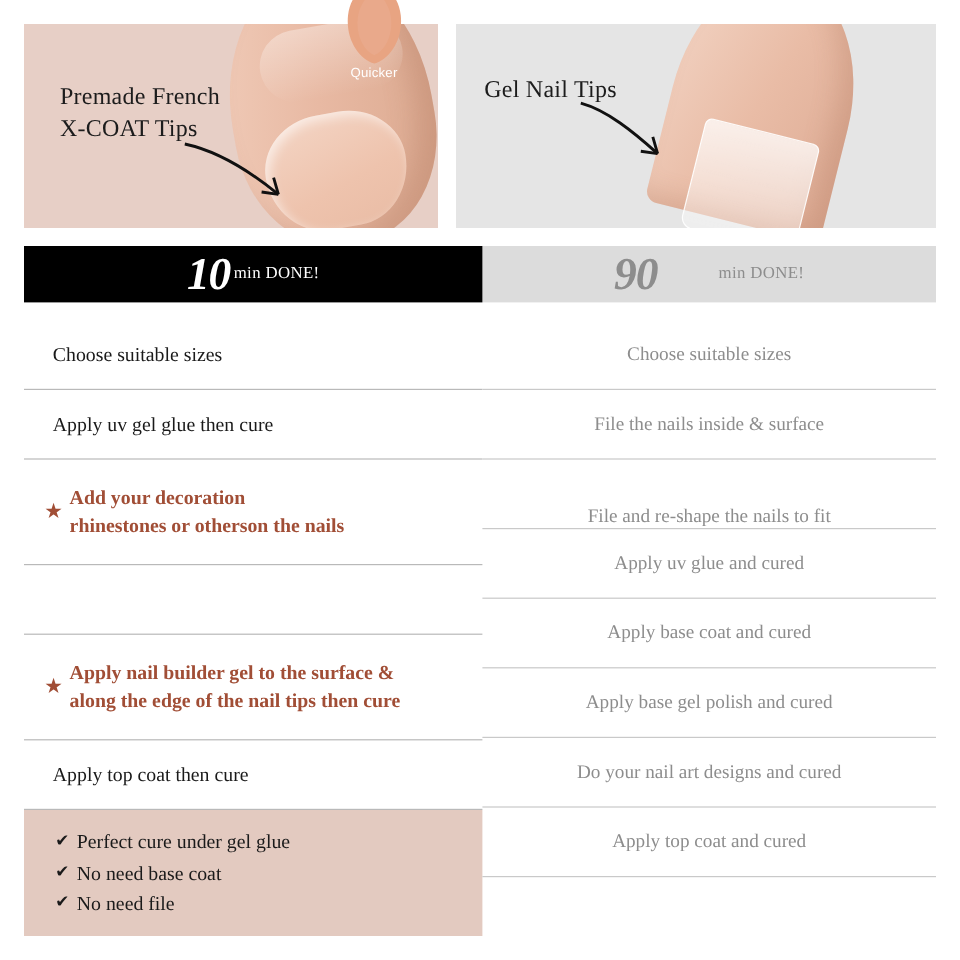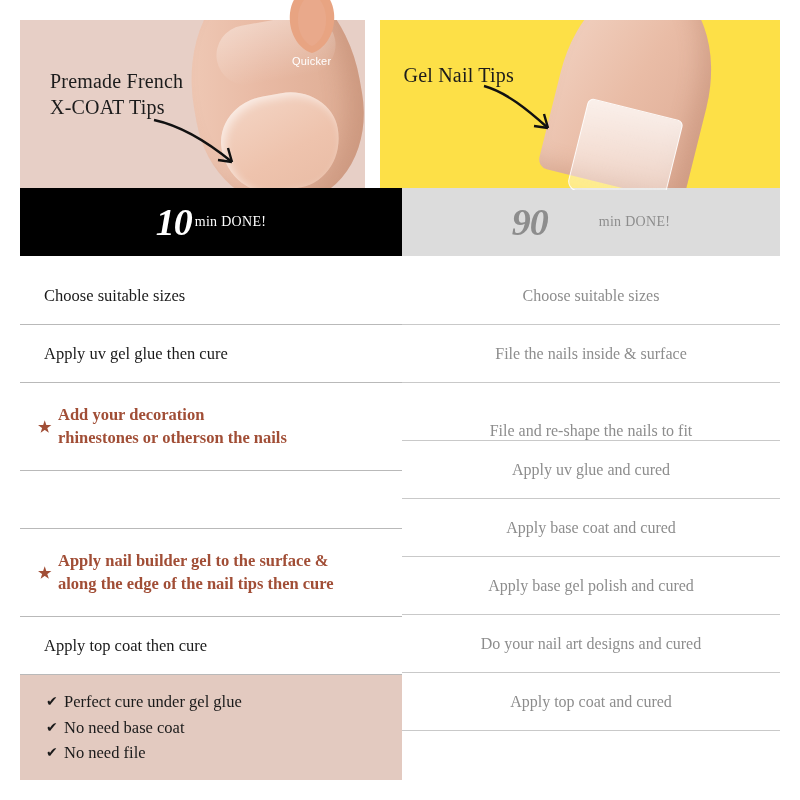--- a/index.html
+++ b/index.html
@@ -33,21 +33,21 @@
     position: relative;
     height: 100%;
     overflow: hidden;
   }
   .hero-left {
     width: 382px;
     background: #e7cfc6;
   }
   .hero-right {
     width: 444px;
-    background: #fde047;
+    background: #e5e5e5;
     margin-left: 15px;
   }
   .hero-title {
     position: absolute;
     left: 30px;
     top: 48px;
     font-size: 20px;
     line-height: 1.32;
     color: #1c1c1c;
     letter-spacing: .2px;
@@ -122,24 +122,24 @@
   
   .arrow-svg {
     position: absolute;
     z-index: 6;
     overflow: visible;
   }
 
   
   .banner {
     position: absolute;
-    top: 188px;
+    top: 205px;
     left: 20px;
     width: 760px;
-    height: 68px;
+    height: 47px;
     display: flex;
   }
   .banner-left {
     width: 382px;
     height: 100%;
     background: #000000;
     display: flex;
     align-items: center;
     justify-content: center;
     color: #ffffff;

